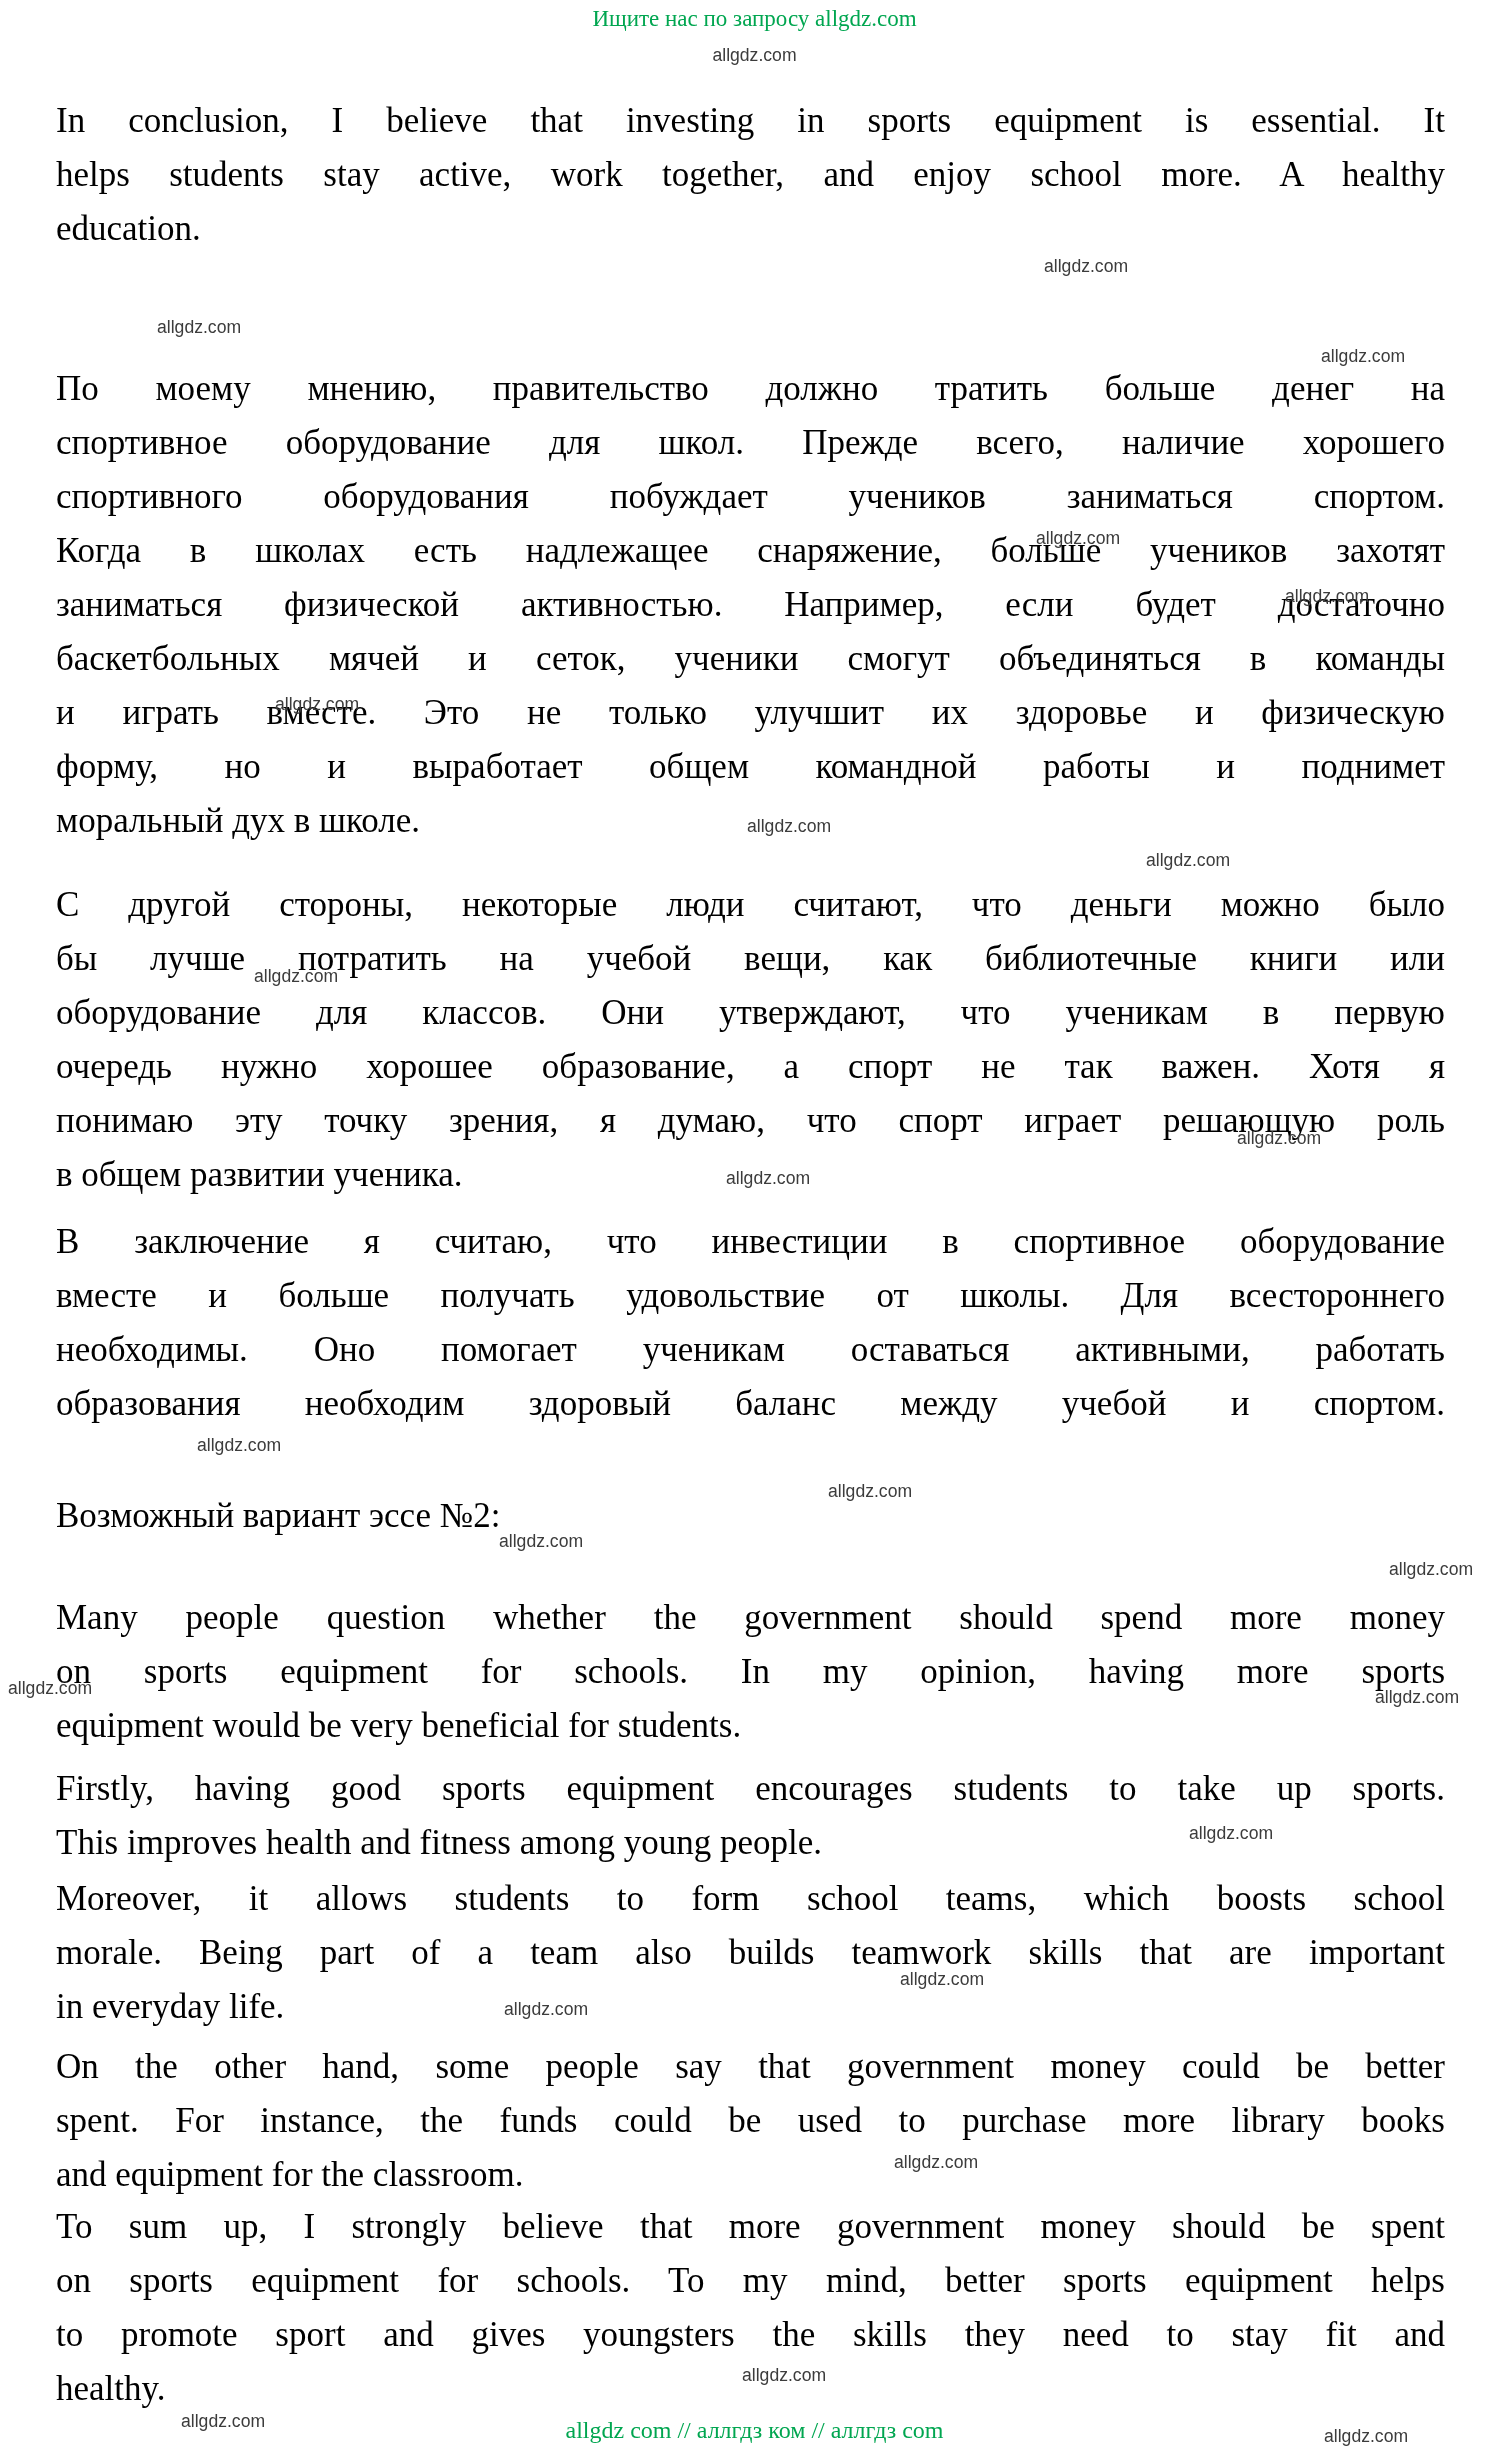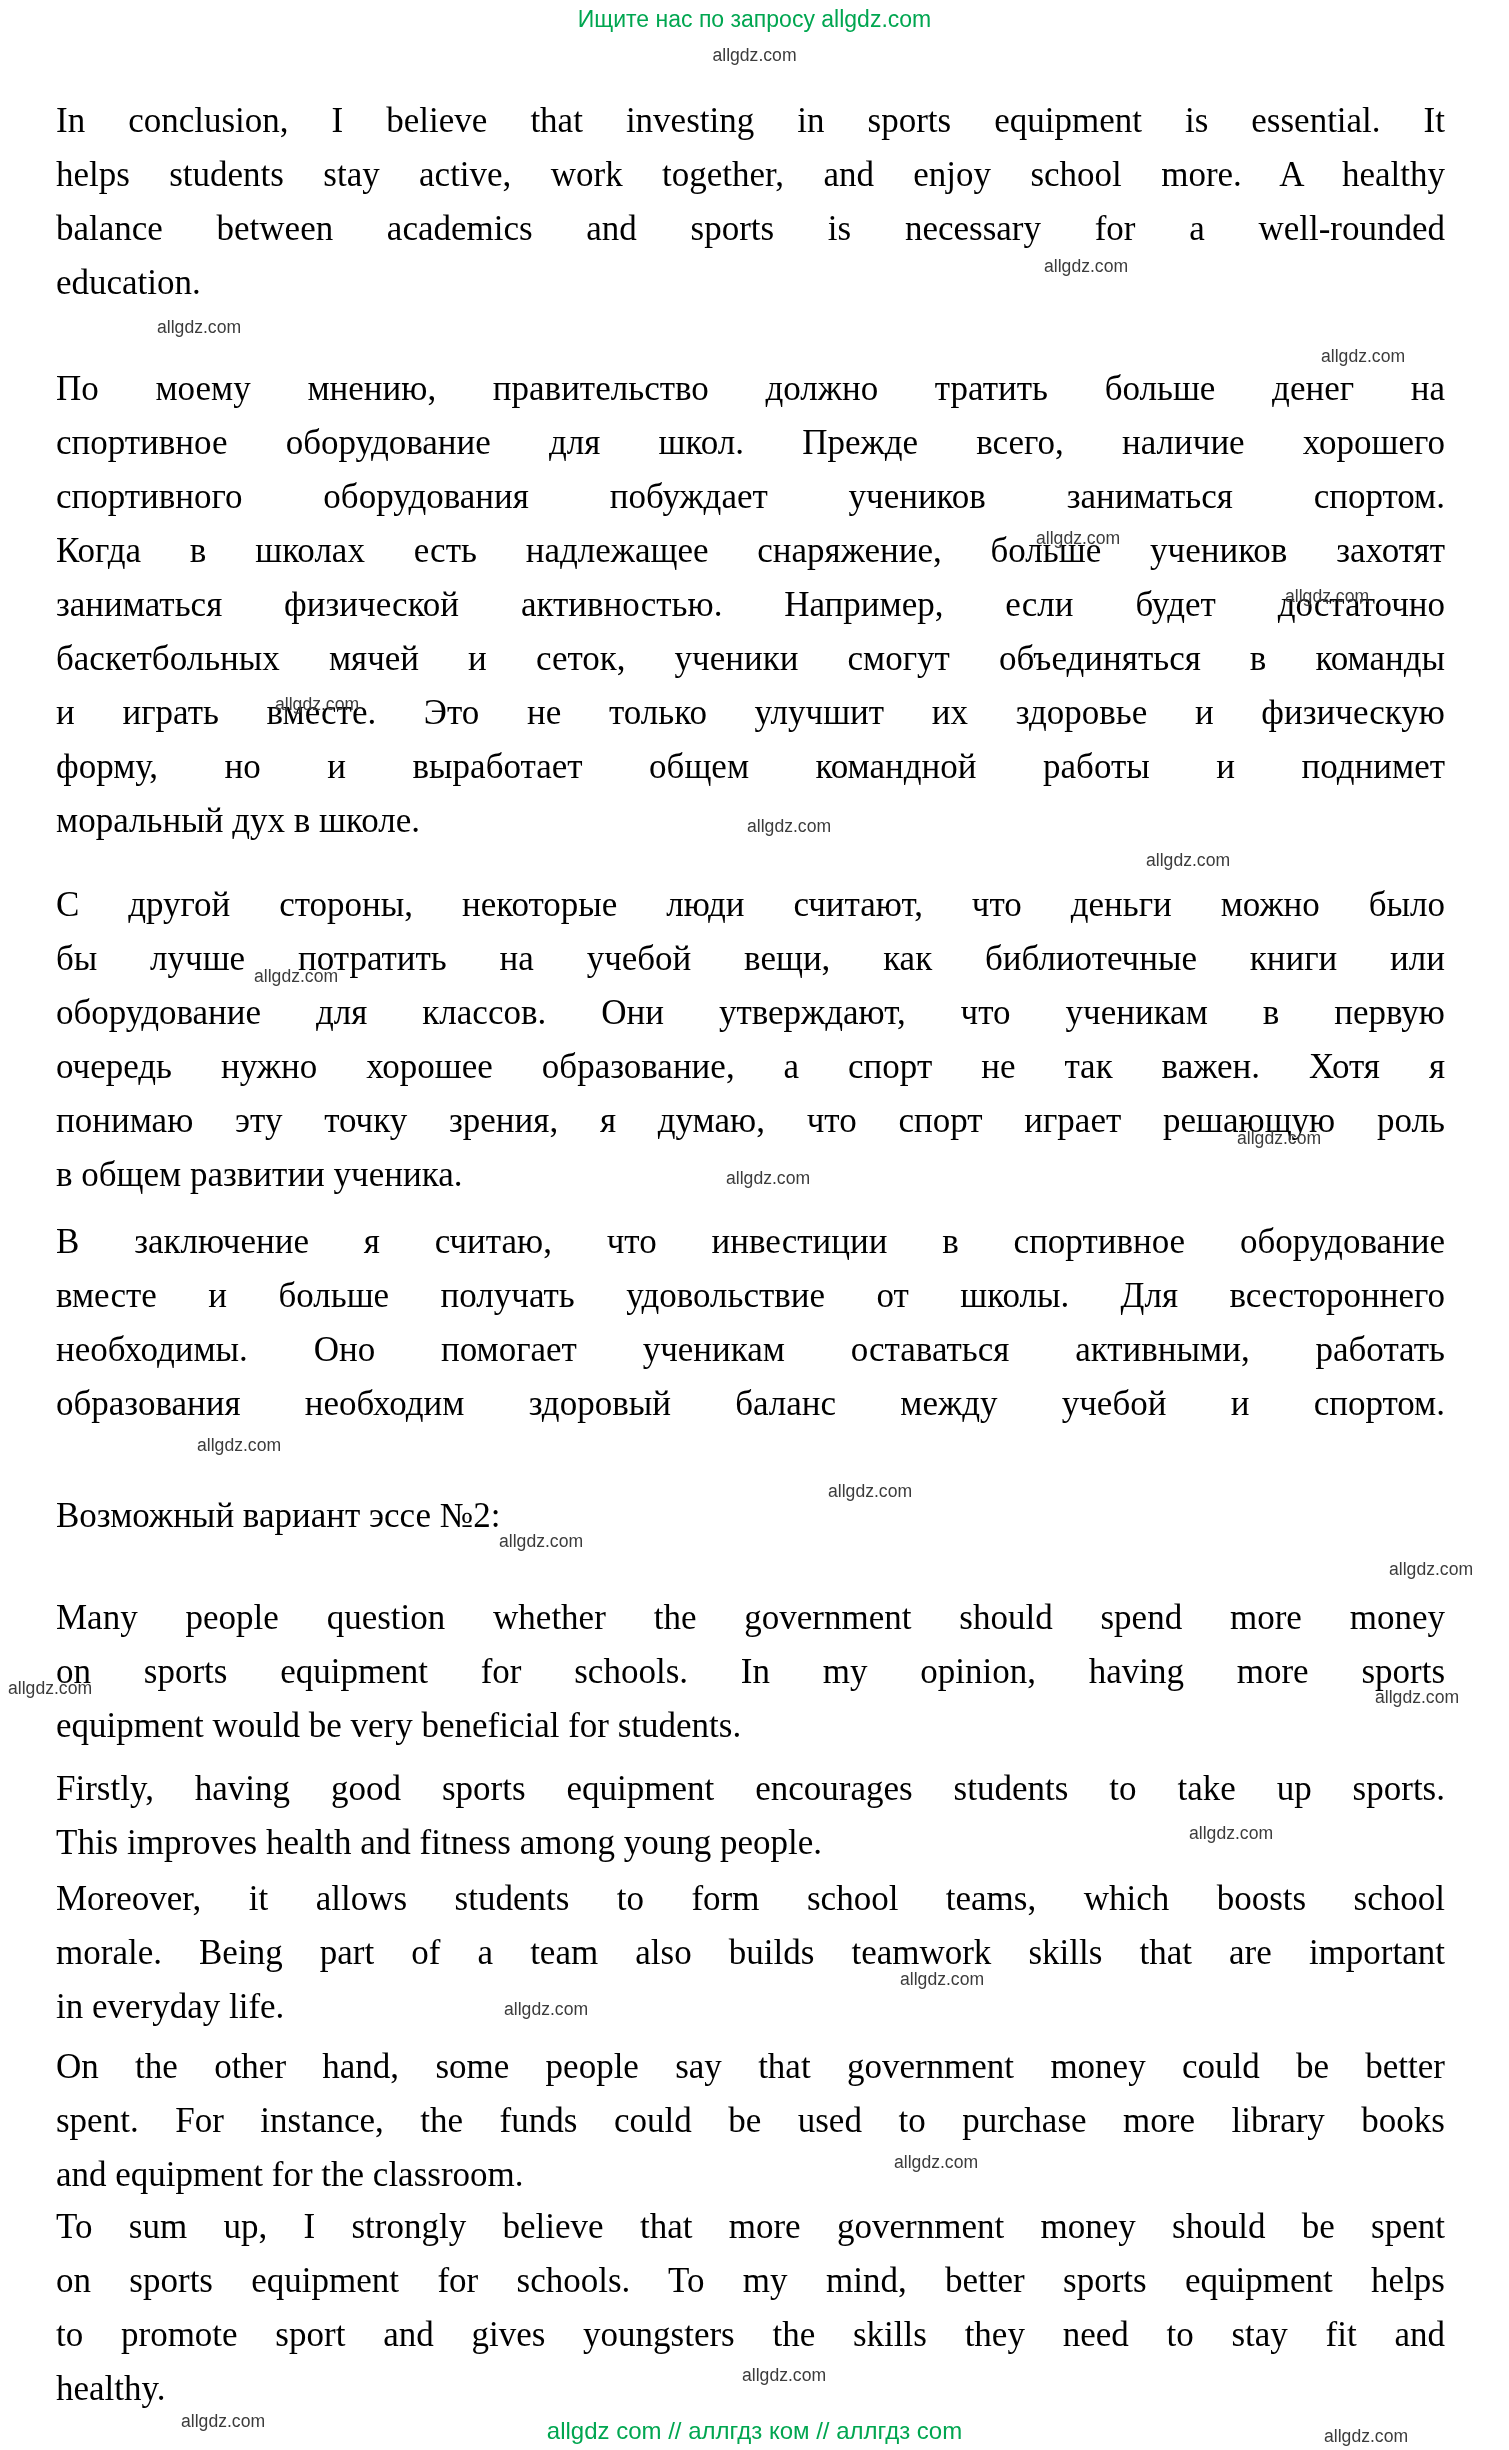--- a/index.html
+++ b/index.html
@@ -12,21 +12,21 @@
     font-family: "Liberation Serif", serif;
     color: #000000;
   }
   .page { position: absolute; inset: 0; }
 
   
   .site-link {
     position: absolute;
     width: 100%;
     text-align: center;
-    font-family: Liberation Sans, sans-serif;
+    font-family: Liberation Serif, serif;
     color: #00a650;
     cursor: pointer;
   }
   .site-link.top { top: 6.4px; font-size: 23px; }
   .site-link.bottom { top: 2417px; font-size: 24px; }
 
   
   .para {
     position: absolute;
     left: 56px;
@@ -64,21 +64,20 @@
 </head>
 <body>
 
 <div class="page">
 
   <div class="site-link top">Ищите нас по запросу allgdz.com</div>
 
   <div class="para" style="top:94px">
     <div class="ln">In conclusion, I believe that investing in sports equipment is essential. It</div>
     <div class="ln">helps students stay active, work together, and enjoy school more. A healthy</div>
-    <div class="ln">balance between academics and sports is necessary for a well-rounded</div>
     <div class="ln last">education.</div>
   </div>
 
   <div class="para" style="top:362px">
     <div class="ln">По моему мнению, правительство должно тратить больше денег на</div>
     <div class="ln">спортивное оборудование для школ. Прежде всего, наличие хорошего</div>
     <div class="ln">спортивного оборудования побуждает учеников заниматься спортом.</div>
     <div class="ln">Когда в школах есть надлежащее снаряжение, больше учеников захотят</div>
     <div class="ln">заниматься физической активностью. Например, если будет достаточно</div>
     <div class="ln">баскетбольных мячей и сеток, ученики смогут объединяться в команды</div>

